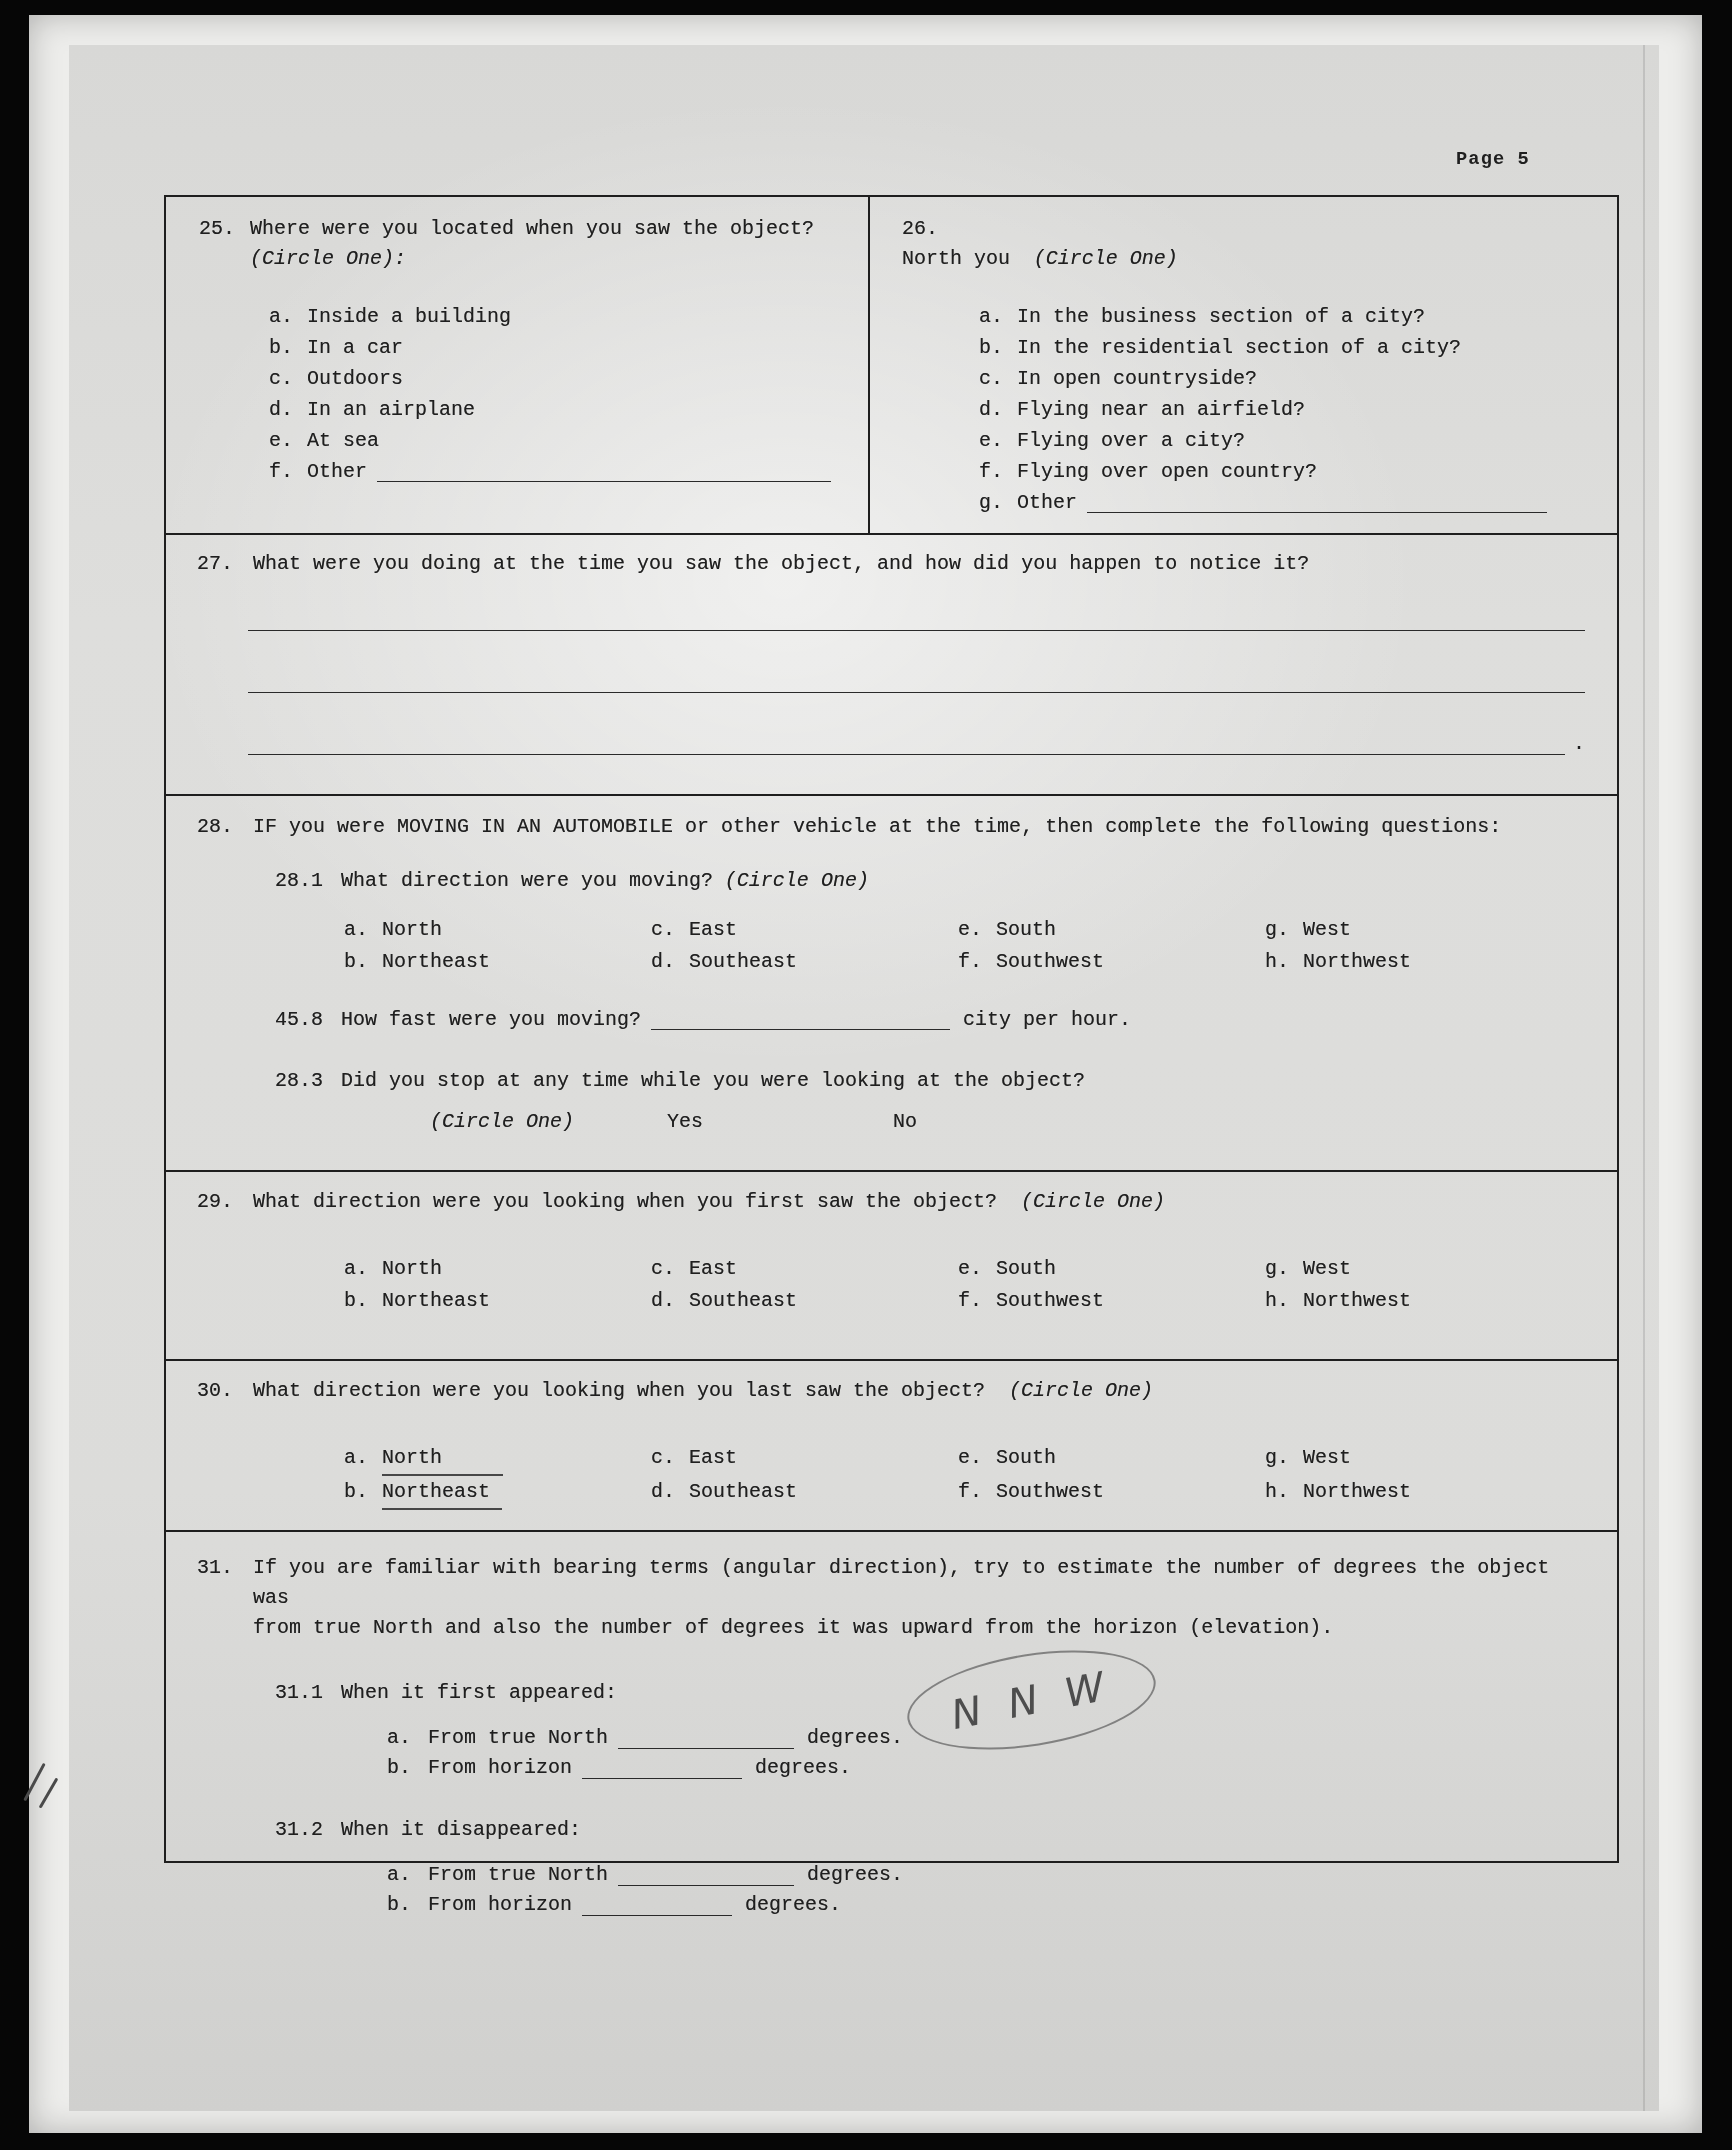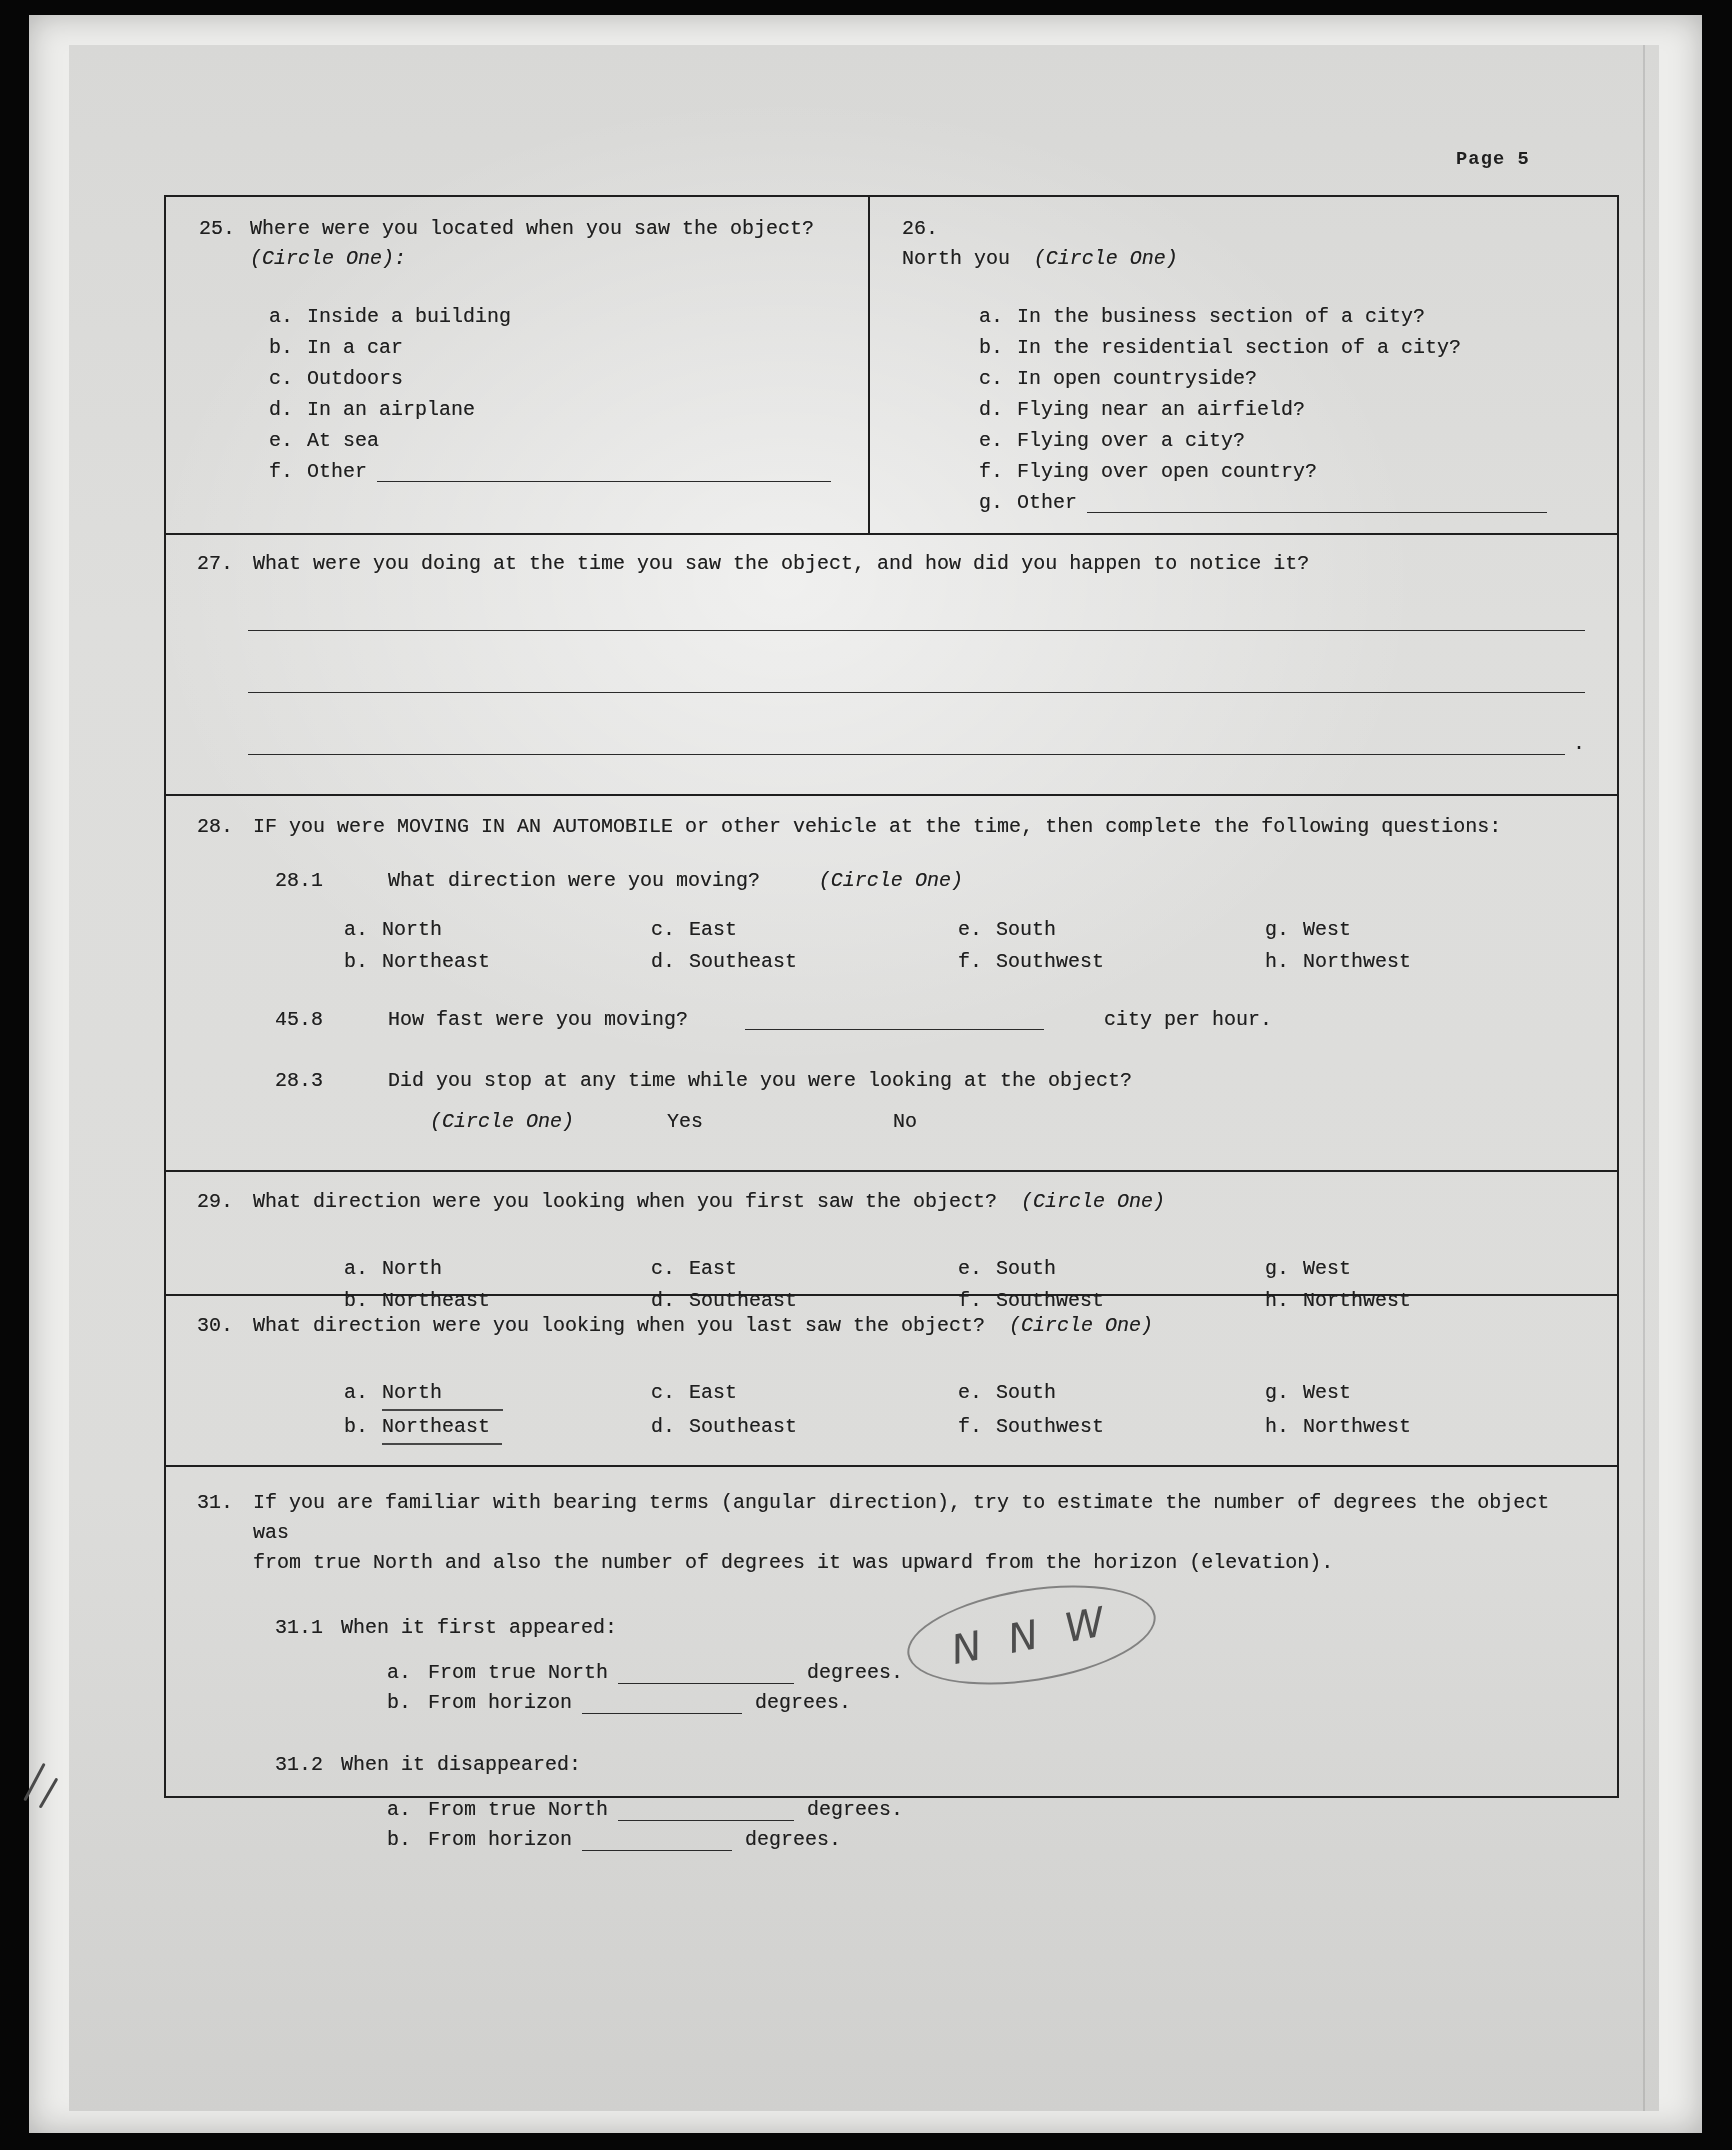--- a/index.html
+++ b/index.html
@@ -27,21 +27,21 @@
     border:2.1px solid #1e1e1e;
     font-size:20px;line-height:30px;
     text-shadow:0 0 0.5px rgba(25,25,25,0.55);
   }
   .section{box-sizing:border-box;}
   .sec1{height:336px;display:flex;}
   .colL{width:704px;border-right:2.1px solid #1e1e1e;box-sizing:border-box;padding-top:17px;}
   .colR{flex:1;padding-top:17px;}
   .sec2{height:261px;border-top:2.1px solid #1e1e1e;padding-top:14px;}
   .sec3{height:376px;border-top:2.1px solid #1e1e1e;padding-top:16px;}
-  .sec4{height:124px;border-top:2.1px solid #1e1e1e;padding-top:15px;}
+  .sec4{height:189px;border-top:2.1px solid #1e1e1e;padding-top:15px;}
   .sec5{height:171px;border-top:2.1px solid #1e1e1e;padding-top:15px;}
   .sec6{height:331px;border-top:2.1px solid #1e1e1e;padding-top:21.4px;position:relative;}
   .qline{display:flex;padding-left:31px;}
   .qline .qnum{flex:none;width:56px;}
   .colL .qline{padding-left:33px;}
   .colL .qnum{width:51px;}
   .colR .qline{padding-left:32px;flex-direction:column;}
   .colR .qnum{width:55px;}
   .qtext{flex:1;padding-right:21.4px;}
   .it{font-style:italic;}
@@ -59,21 +59,21 @@
   .w330{width:176px;}
   .w300{width:160px;}
   .w280{width:150px;}
   .rules{margin:0 32px 0 82px;}
   .rule{border-bottom:1.6px solid #2a2a2a;}
   .r1{height:51px;}
   .r2{height:61px;}
   .rule-row{display:flex;align-items:flex-end;}
   .rule-row .r3{flex:1;height:61px;}
   .period{margin-left:7.5px;line-height:23.5px;}
-  .sub{margin-top:24px;padding-left:109px;display:flex;align-items:baseline;gap:47px;}
+  .sub{margin-top:24px;padding-left:109px;display:flex;align-items:baseline;}
   .sub .qnum{flex:none;width:66px;}
   .sub2{margin-top:27px;}
   .sub3{margin-top:31px;}
   .mph{margin-left:13.4px;}
   .dirgrid{display:grid;grid-template-columns:307px 307px 307px 307px;margin-left:178px;margin-top:18px;}
   .dirgrid .opt{line-height:32px;}
   .sec4 .dirgrid,.sec5 .dirgrid{margin-top:36px;}
   .yesno{margin-top:10.7px;padding-left:264px;display:flex;}
   .yes-label{margin-left:93px;}
   .no-label{margin-left:190px;}

